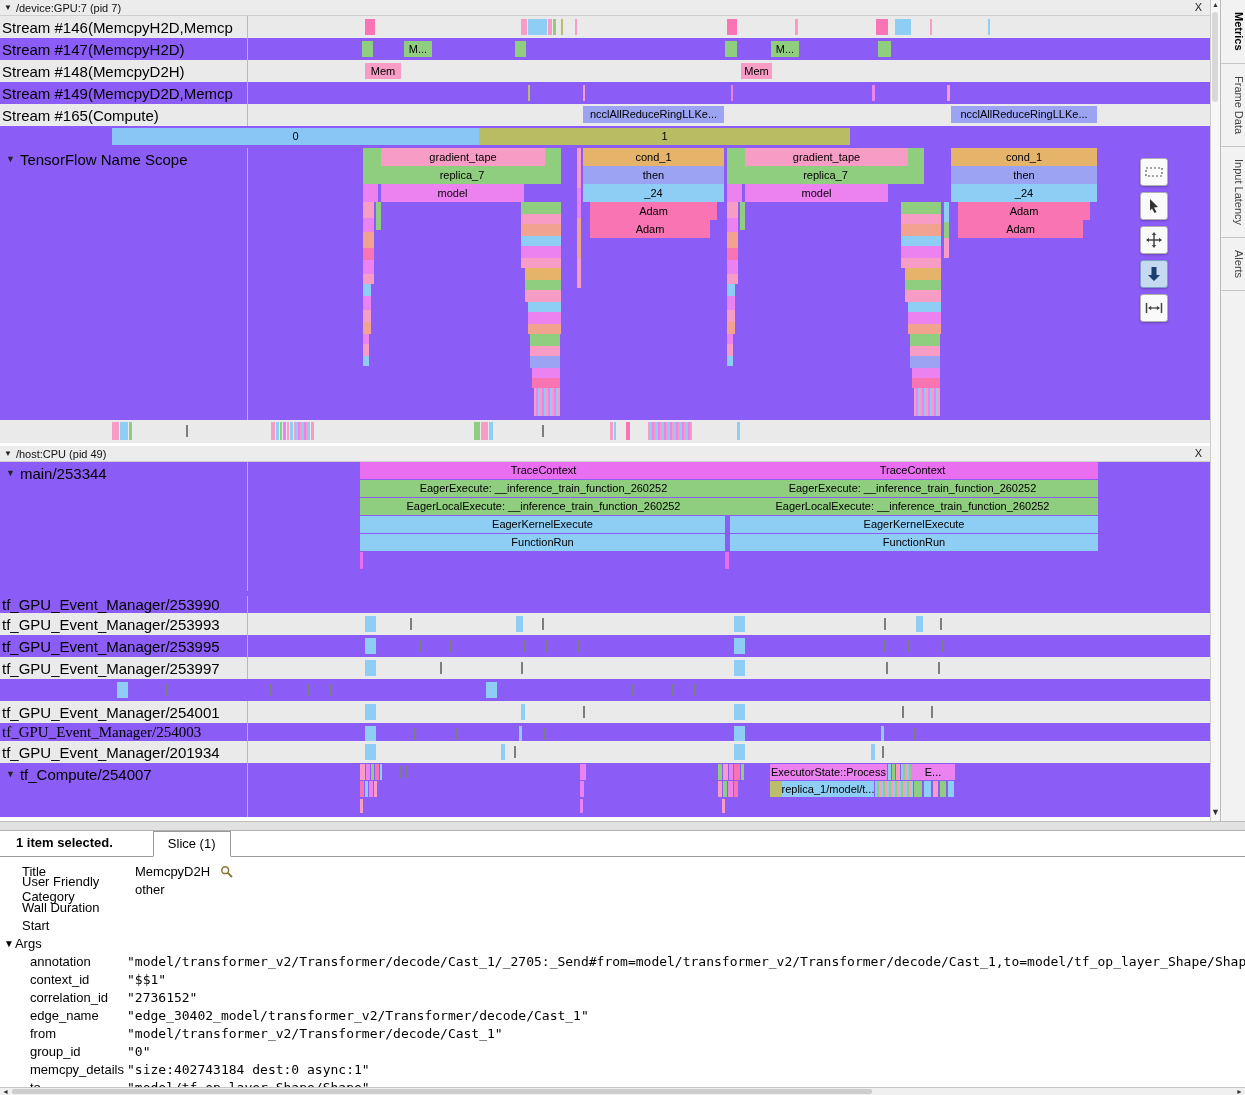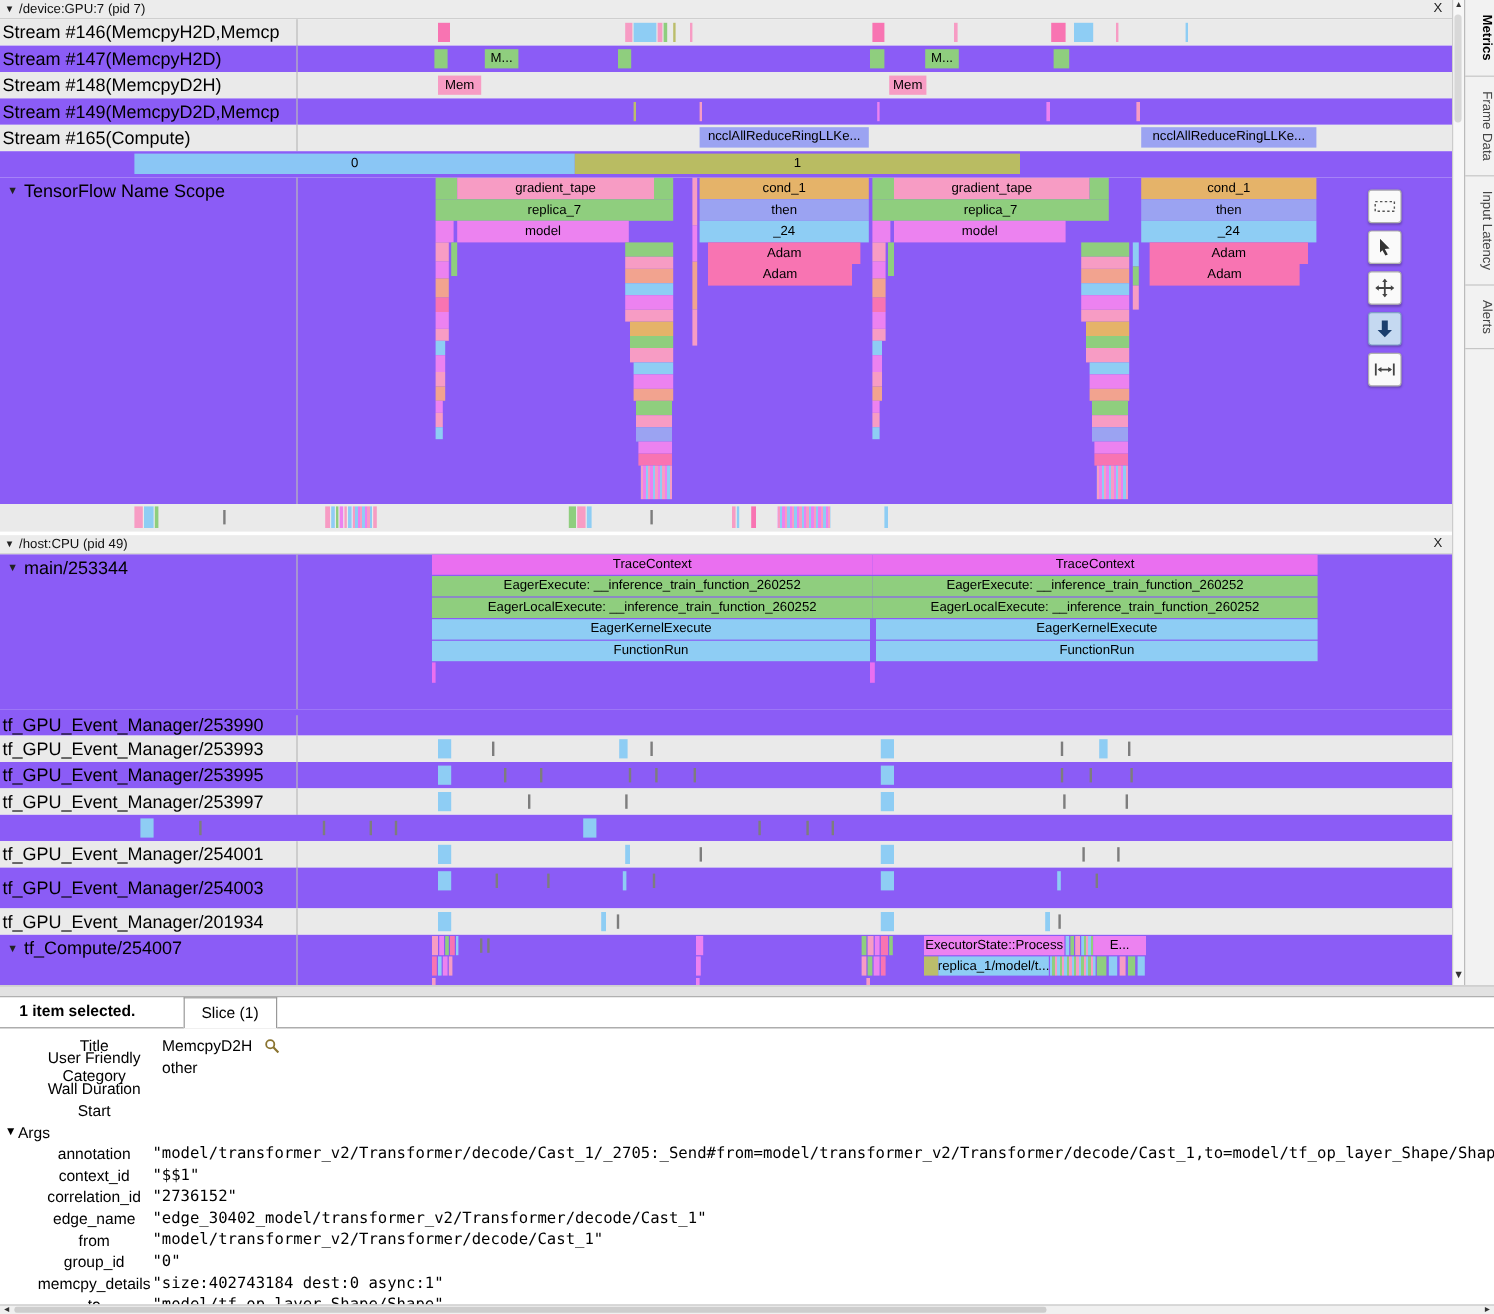--- a/index.html
+++ b/index.html
@@ -42,21 +42,21 @@
   .v-scroll .a-dn{position:absolute;bottom:4px;left:0;width:100%;text-align:center;font-size:9px;color:#333;}
   .v-thumb{position:absolute;left:1px;top:12px;width:6px;height:90px;background:#d8d8d8;border-radius:3px;}
 
   .side-tabs{position:absolute;left:1220px;top:0;width:25px;height:821px;background:#f2f2f2;
       border-left:1px solid #bbb;box-sizing:border-box;}
   .side-tab{writing-mode:vertical-rl;font-size:11px;padding:12px 0;width:100%;text-align:center;
       border-bottom:1px solid #c6c6c6;color:#444;cursor:pointer;box-sizing:border-box;}
   .side-tab.active{font-weight:bold;color:#000;}
 
   
-  .details{position:absolute;left:0;top:821px;width:1245px;height:266px;background:#fff;overflow:hidden;text-align:center;}
+  .details{position:absolute;left:0;top:821px;width:1245px;height:266px;background:#fff;overflow:hidden;}
   .splitter{height:10px;background:#e2e2e2;border-top:1px solid #bdbdbd;border-bottom:1px solid #b0b0b0;box-sizing:border-box;}
   .tabbar{height:26px;display:flex;align-items:flex-end;border-bottom:1px solid #999;padding-left:16px;box-sizing:border-box;}
   .sel-text{font-weight:bold;font-size:13px;margin-right:40px;padding-bottom:6px;}
   .tab{font-size:13px;padding:4px 14px 5px 14px;border:1px solid #999;border-bottom:1px solid #fff;
       background:#fff;position:relative;top:1px;cursor:pointer;}
   .drow{display:flex;align-items:center;height:18px;font-size:13px;}
   .dlabel{width:135px;flex:0 0 135px;padding-left:22px;box-sizing:border-box;}
   .dvalue{white-space:nowrap;overflow:hidden;}
   .alabel{width:127px;flex:0 0 127px;padding-left:30px;box-sizing:border-box;}
   .aval{font-family:"DejaVu Sans Mono",monospace;font-size:13px;white-space:nowrap;overflow:hidden;}
@@ -389,21 +389,21 @@
         </div>
         <div class="track-timeline">
           <div class="blk" style="left: 117px; top: 3px; width: 11px; height: 16px; background: rgb(142, 205, 244);"></div>
           <div class="blk" style="left: 273px; top: 3px; width: 4px; height: 16px; background: rgb(142, 205, 244);"></div>
           <div class="blk" style="left: 335px; top: 5px; width: 2px; height: 12px; background: rgb(125, 125, 125);"></div>
           <div class="blk" style="left: 486px; top: 3px; width: 11px; height: 16px; background: rgb(142, 205, 244);"></div>
           <div class="blk" style="left: 654px; top: 5px; width: 2px; height: 12px; background: rgb(125, 125, 125);"></div>
           <div class="blk" style="left: 683px; top: 5px; width: 2px; height: 12px; background: rgb(125, 125, 125);"></div>
         </div>
       </div>
-      <div class="track-row" style="height: 34px;">
+      <div class="track-row" style="height: 18px; font-family: Liberation Serif, serif;">
         <div class="track-label">
           <span>tf_GPU_Event_Manager/254003</span>
         </div>
         <div class="track-timeline">
           <div class="blk" style="left: 117px; top: 3px; width: 11px; height: 16px; background: rgb(142, 205, 244);"></div>
           <div class="blk" style="left: 165px; top: 5px; width: 2px; height: 12px; background: rgb(125, 125, 125);"></div>
           <div class="blk" style="left: 208px; top: 5px; width: 2px; height: 12px; background: rgb(125, 125, 125);"></div>
           <div class="blk" style="left: 271px; top: 3px; width: 3px; height: 16px; background: rgb(142, 205, 244);"></div>
           <div class="blk" style="left: 296px; top: 5px; width: 2px; height: 12px; background: rgb(125, 125, 125);"></div>
           <div class="blk" style="left: 486px; top: 3px; width: 11px; height: 16px; background: rgb(142, 205, 244);"></div>

